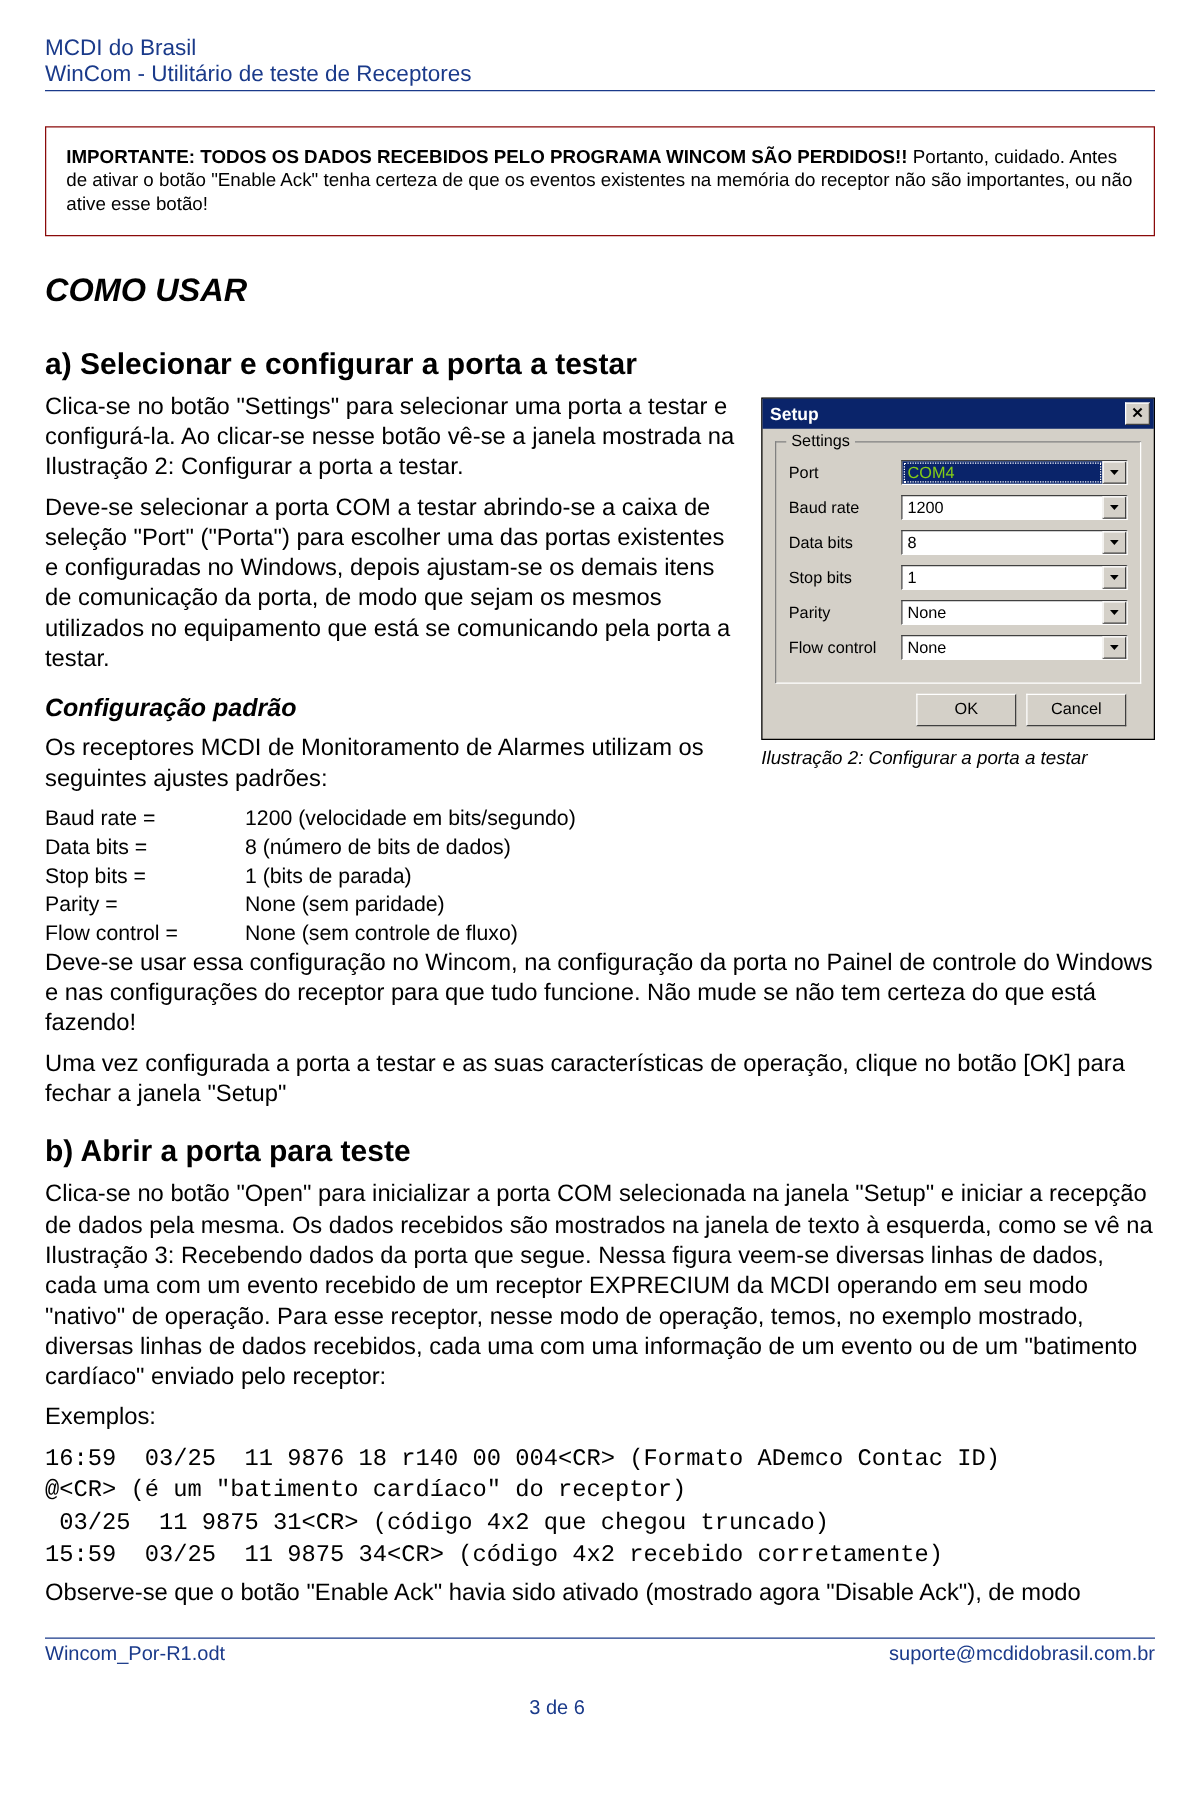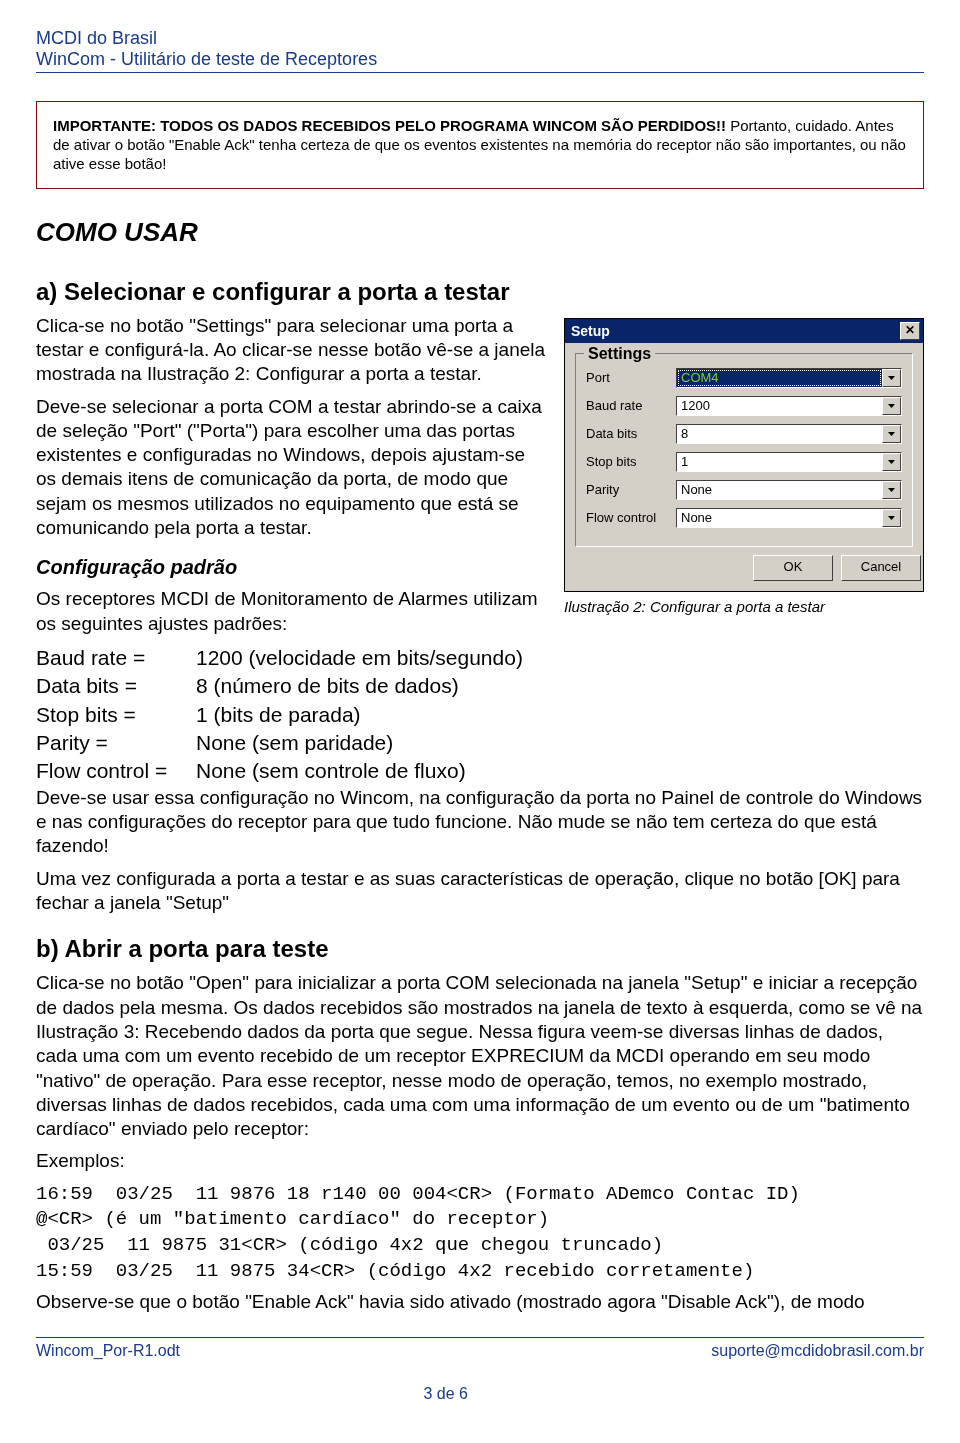--- a/index.html
+++ b/index.html
@@ -54,21 +54,21 @@
   p.body {
     font-size: 19px;
     margin: 0 0 8px 0;
     line-height: 1.28;
   }
   .flow {
     overflow: hidden;
   }
   .setup-figure {
     float: right;
-    width: 360px;
+    width: 315px;
     margin-left: 18px;
     margin-top: 4px;
     font-family: Tahoma, Arial, sans-serif;
   }
   .setup-dialog {
     border: 1px solid #000;
     background: #d4d0c8;
   }
   .titlebar {
     display: flex;
@@ -101,22 +101,21 @@
     margin: 10px 10px 8px 10px;
     padding: 14px 10px 10px 10px;
     position: relative;
   }
   .group-label {
     position: absolute;
     top: -9px;
     left: 8px;
     background: #d4d0c8;
     padding: 0 4px;
-    font-size: 16px;
-    font-weight: bold;
+    font-size: 13px;
   }
   .field-row {
     display: flex;
     align-items: center;
     margin-bottom: 8px;
   }
   .field-row .lbl {
     width: 90px;
     font-size: 13px;
   }
@@ -151,40 +150,40 @@
     border-bottom-color: #404040;
     display: flex;
     align-items: center;
     justify-content: center;
   }
   .sel-arrow svg { display:block; }
   .btn-row {
     display: flex;
     justify-content: flex-end;
     gap: 8px;
-    padding: 0 2px 10px 10px;
+    padding: 0 22px 10px 10px;
   }
   .win-btn {
     min-width: 78px;
     height: 24px;
     background: #d4d0c8;
     border: 1px solid #fff;
     border-right-color: #404040;
     border-bottom-color: #404040;
     font-size: 13px;
     text-align: center;
     line-height: 22px;
   }
   .fig-caption {
     font-style: italic;
     font-size: 15px;
     margin-top: 6px;
   }
   .settings-list {
-    font-size: 21px;
+    font-size: 17px;
     line-height: 1.35;
   }
   .settings-list .row {
     display: flex;
   }
   .settings-list .k {
     width: 160px;
   }
   .mono {
     font-family: "Courier New", monospace;

